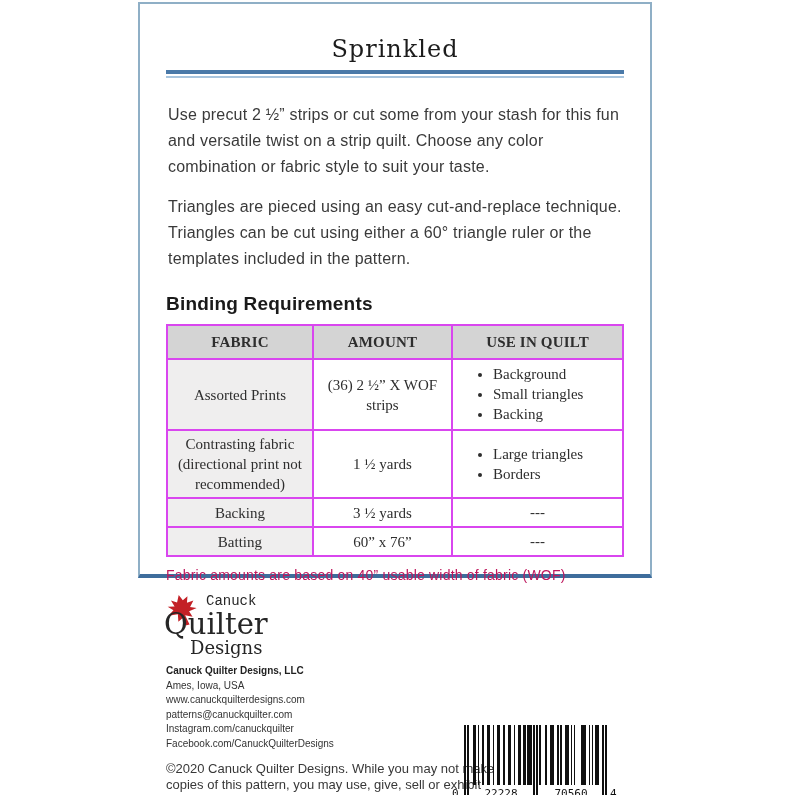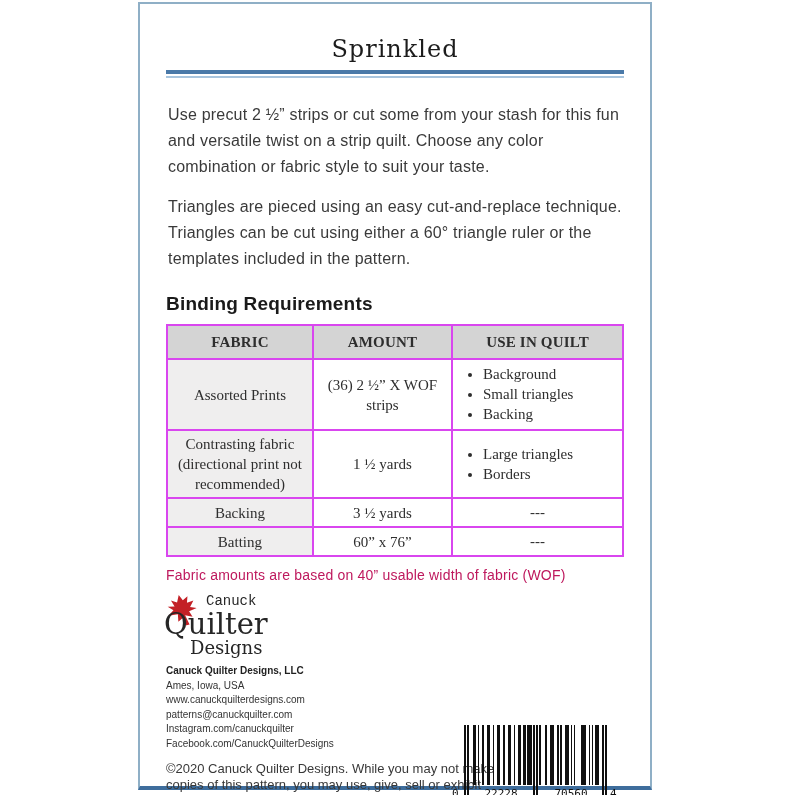--- a/index.html
+++ b/index.html
@@ -1,18 +1,18 @@
 <!DOCTYPE html>
 <html><head>
 <meta charset="utf-8">
 <style>
   html,body{margin:0;padding:0;background:#ffffff;}
   body{width:794px;height:795px;position:relative;overflow:hidden;
        font-family:"Liberation Sans",sans-serif;color:#333;}
-  .page{position:absolute;left:138px;top:2px;width:514px;height:788px;
+  .page{position:absolute;left:138px;top:2px;width:514px;height:576px;
         box-sizing:border-box;background:#fff;
         border:2px solid #8fafc6;border-bottom:4px solid #3e6d9c;
         padding:0 26px;}
   h1{margin:30px 0 6px;font-family:"DejaVu Serif","Liberation Serif",serif;
      font-weight:400;font-size:24px;line-height:30px;text-align:center;
      color:#1c1c1c;letter-spacing:1px;}
   .title-rule{width:100%;}
   .rule-dark{height:4px;background:#4a79a8;}
   .rule-gap{height:2px;background:#fff;}
   .rule-light{height:2px;background:#a8c5de;}
@@ -24,21 +24,21 @@
      color:#1a1a1a;letter-spacing:0.2px;}
   table{border-collapse:collapse;width:458px;table-layout:fixed;
         font-size:15px;color:#2e2e2e;}
   th,td{border:2px solid #d946ef;padding:3px 6px;font-family:Liberation Serif, serif;}
   th{background:#d4d4d4;font-weight:700;text-align:center;height:26px;
      letter-spacing:0.2px;}
   col.c1{width:32%;} col.c2{width:30.5%;} col.c3{width:37.5%;}
   td.fabric{background:#efeeee;text-align:center;vertical-align:middle;
             line-height:20px;}
   td.amount{text-align:center;vertical-align:middle;line-height:20px;}
-  td.uses{vertical-align:middle;padding-left:10px;margin-left:31px;}
+  td.uses{vertical-align:middle;padding-left:20px;margin-left:31px;}
   td.dash{text-align:center;vertical-align:middle;}
   tr.tall td{height:60px;}
   tr.short td{height:21px;}
   ul.uses-list{margin:2px 0;padding-left:20px;}
   ul.uses-list li{margin:1px 0;line-height:19px;}
   p.footnote{margin:9px 0 0;font-size:14px;line-height:18px;color:#be185d;
              letter-spacing:0.2px;}
   .logo{position:relative;height:66px;margin-top:10px;
         font-family:"DejaVu Serif","Liberation Serif",serif;color:#262626;}
   .logo .leaf{position:absolute;left:-2px;top:0;}

